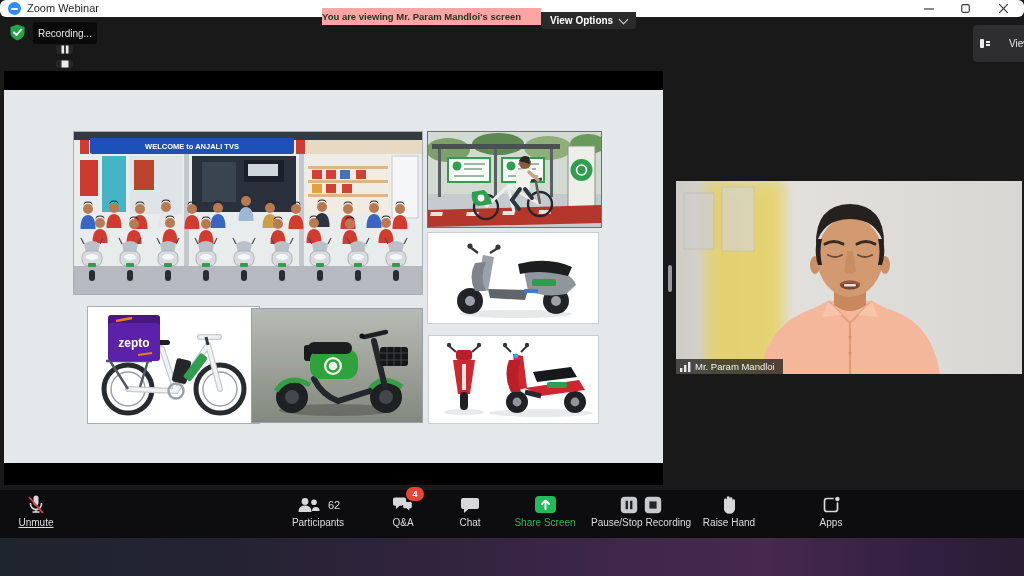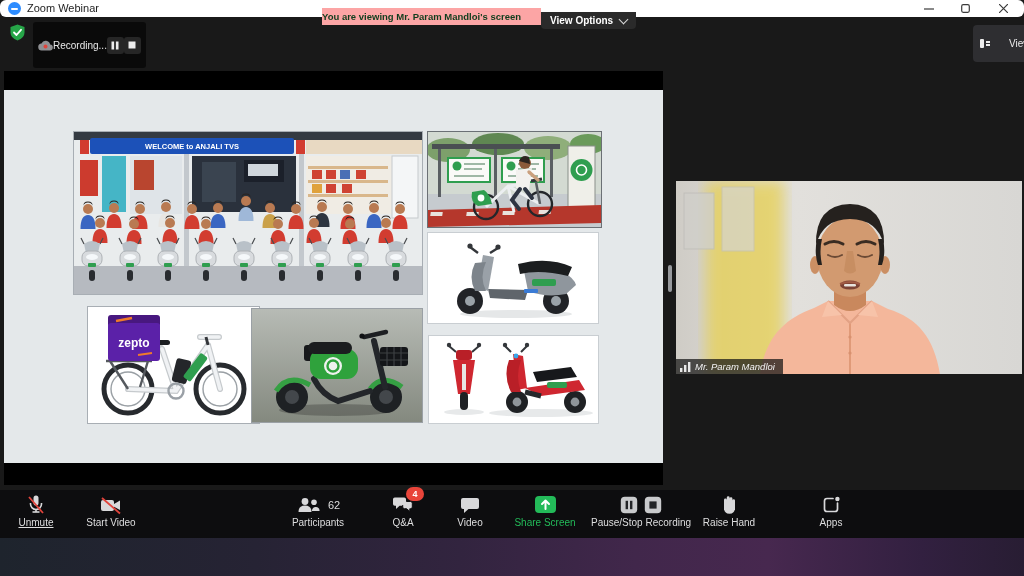--- a/index.html
+++ b/index.html
@@ -16,38 +16,38 @@
       font-size:9.5px;font-weight:bold;text-align:left;line-height:17px;white-space:nowrap;overflow:hidden;}
   .view-options{left:541px;top:0;height:17px;background:#2a2a2a;color:#fff;border-radius:0 0 4px 4px;
       display:flex;align-items:center;gap:7px;padding:0 9px;font-size:10px;font-weight:bold;white-space:nowrap;margin-top:12px;}
   .chev-down{width:6px;height:6px;border-right:1.5px solid #d9d9d9;border-bottom:1.5px solid #d9d9d9;
       transform:rotate(45deg);margin-top:-3px;}
   .winbtn{top:0;width:30px;height:17px;display:flex;align-items:center;justify-content:center;}
 
   
   .shield{left:9px;top:24px;width:17px;height:17px;}
   .rec-pill{left:33px;top:22px;height:22px;background:#0a0a0a;border-radius:3px;
-      display:flex;align-items:center;gap:0;padding:12px 5px;}
+      display:flex;align-items:center;gap:6px;padding:0 5px;flex-direction:column;}
   .rec-label{font-size:10px;color:#e8e8e8;white-space:nowrap;}
   .rec-btn{width:17px;height:17px;background:#262626;border-radius:3px;display:flex;align-items:center;justify-content:center;}
   .view-btn{left:973px;top:25px;height:17px;background:#2e2e31;border-radius:4px;color:#ececec;
       display:flex;align-items:center;gap:19px;padding:10px 7px;font-size:10px;white-space:nowrap;}
   .view-ic{width:10px;height:9px;position:relative;}
   .view-ic b{position:absolute;left:0;top:0;width:4px;height:9px;background:#ececec;border-radius:1px;}
   .view-ic i{position:absolute;left:6px;top:2px;width:4px;height:2px;background:#ececec;}
 
   
   .presentation{left:4px;top:71px;width:659px;height:414px;background:#000;}
   .slide{position:absolute;left:0;top:19px;width:659px;height:373px;background:#e4e8ea;}
   .fig{position:absolute;border:1px solid #a8aeb4;background:#ec4899;overflow:hidden;}
   .fig svg{display:block;}
   .divider-handle{left:668px;top:265px;width:4px;height:27px;background:#97999d;border-radius:2px;}
 
   
-  .video-tile{left:676px;top:181px;width:346px;height:193px;background:#0a0a0a;overflow:hidden;font-style:italic;}
+  .video-tile{left:676px;top:181px;width:346px;height:193px;background:#0a0a0a;overflow:hidden;}
   .name-tag{position:absolute;left:0;bottom:0;background:rgba(20,20,20,.72);color:#f2f2f2;
       font-size:9.5px;display:flex;align-items:center;gap:4px;padding:2px 8px 2px 4px;white-space:nowrap;}
 
   
   .toolbar{left:0;top:490px;width:1024px;height:48px;background:#0d0d0f;}
   .tb-item{position:absolute;top:2px;display:flex;flex-direction:column;align-items:center;color:#dededf;}
   .tb-icon{height:25px;display:flex;align-items:center;justify-content:center;position:relative;}
   .tb-label{font-size:10px;margin-top:0;white-space:nowrap;}
   .count{font-size:11px;color:#dededf;margin-left:6px;}
   .badge{position:absolute;top:-5px;right:-9px;min-width:14px;height:14px;border-radius:8px;background:#e8443a;
@@ -425,30 +425,20 @@
         <path d="M8.5,4 a2.5,2.5 0 0 1 5,0 v5 a2.5,2.5 0 0 1 -5,0 Z" fill="#d8d8da"></path>
         <path d="M5.5,9 v1 a5.5,5.5 0 0 0 11,0 V9" stroke="#d8d8da" stroke-width="1.6" fill="none"></path>
         <line x1="11" y1="15.5" x2="11" y2="18" stroke="#d8d8da" stroke-width="1.6"></line>
         <line x1="7.5" y1="18" x2="14.5" y2="18" stroke="#d8d8da" stroke-width="1.6"></line>
         <line x1="4" y1="3" x2="18" y2="19" stroke="#e0443c" stroke-width="1.8"></line>
       </svg>
     </div>
     <div class="tb-label">Unmute</div>
   </div>
 
-  <div class="tb-item" style="left:78px;width:66px;">
-    <div class="tb-icon">
-      <svg width="24" height="22" viewBox="0 0 24 22">
-        <rect x="2" y="6" width="13" height="11" rx="2" fill="#d8d8da"></rect>
-        <path d="M15,10 L21,6.5 V16 L15,12.8 Z" fill="#d8d8da"></path>
-        <line x1="3" y1="4" x2="21" y2="19.5" stroke="#e0443c" stroke-width="1.8"></line>
-      </svg>
-    </div>
-    <div class="tb-label">Start Video</div>
-  </div>
 
   <div class="tb-item" style="left:282px;width:72px;">
     <div class="tb-icon">
       <svg width="26" height="20" viewBox="0 0 26 20">
         <circle cx="9" cy="6.5" r="3.4" fill="#d8d8da"></circle>
         <path d="M2.5,17 Q2.5,10.5 9,10.5 Q15.5,10.5 15.5,17 Z" fill="#d8d8da"></path>
         <circle cx="18" cy="7.2" r="2.8" fill="#d8d8da"></circle>
         <path d="M15.8,16 Q16.6,11.6 20,12 Q23.6,12.4 23.6,16 Z" fill="#d8d8da"></path>
       </svg>
       <span class="count">62</span>
@@ -466,21 +456,21 @@
     </div>
     <div class="tb-label">Q&amp;A</div>
   </div>
 
   <div class="tb-item" style="left:448px;width:44px;">
     <div class="tb-icon">
       <svg width="22" height="20" viewBox="0 0 22 20">
         <path d="M4,3 h14 a2,2 0 0 1 2,2 v7 a2,2 0 0 1 -2,2 h-8.5 l-4.5,4 v-4 h-1 a2,2 0 0 1 -2,-2 V5 a2,2 0 0 1 2,-2 Z" fill="#d8d8da"></path>
       </svg>
     </div>
-    <div class="tb-label">Video</div>
+    <div class="tb-label">Chat</div>
   </div>
 
   <div class="tb-item" style="left:592px;width:98px;">
     <div class="tb-icon" style="gap:6px;">
       <svg width="18" height="18" viewBox="0 0 18 18">
         <rect x="0.8" y="0.8" width="16.4" height="16.4" rx="4" fill="#c9cacc"></rect>
         <rect x="5.6" y="4.8" width="2.4" height="8.4" fill="#232427"></rect>
           <rect x="10" y="4.8" width="2.4" height="8.4" fill="#232427"></rect>
       </svg>
       <svg width="18" height="18" viewBox="0 0 18 18">

